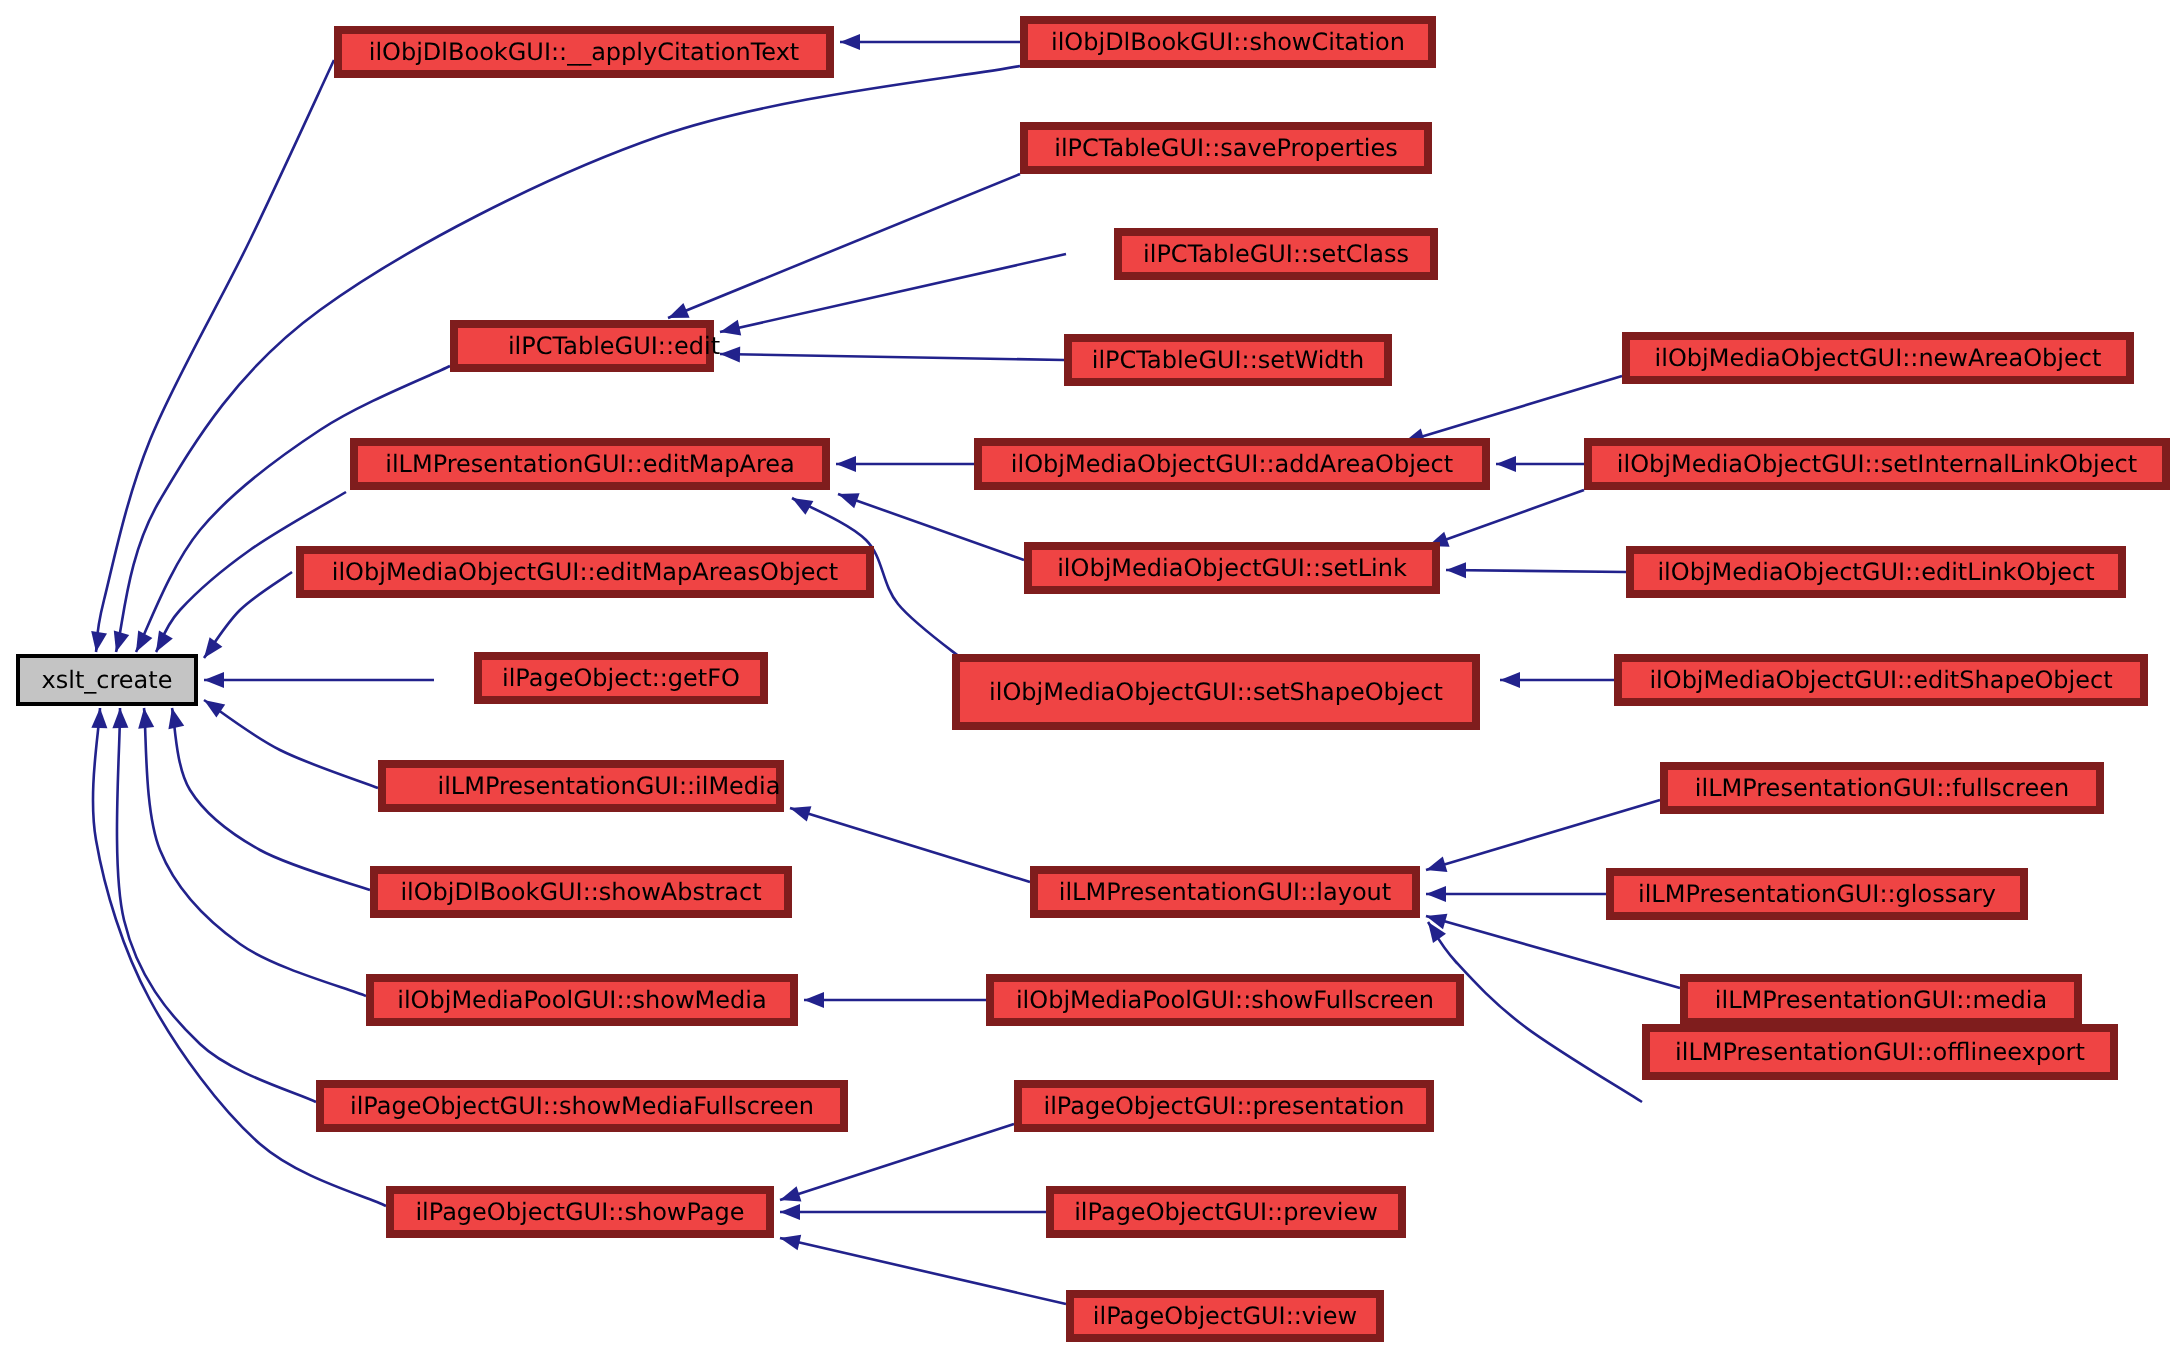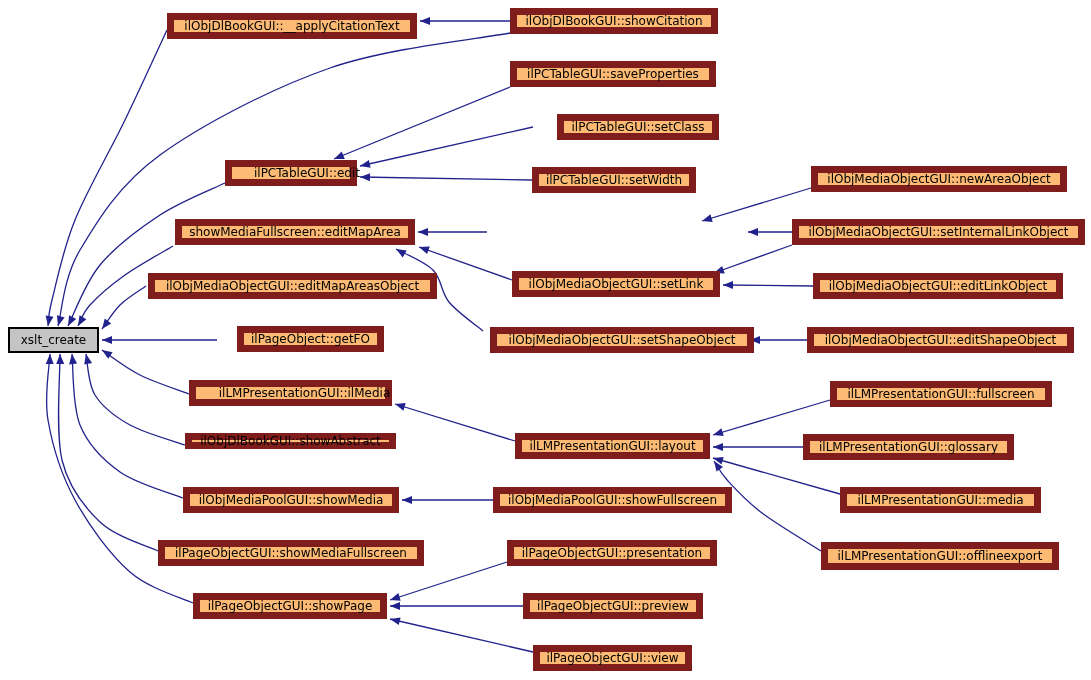--- a/index.html
+++ b/index.html
@@ -8,22 +8,22 @@
     width:1091px;height:680px;
     background:#ffffff;
     font-family:"DejaVu Sans","Liberation Sans",sans-serif;
     overflow:hidden;
   }
   #edges{position:absolute;left:0;top:0;width:1091px;height:680px;}
   #nodes{position:absolute;left:0;top:0;width:1091px;height:680px;}
   .node{
     position:absolute;
     box-sizing:border-box;
-    background:#fdba74;
-    border:7px solid #7f1d1d;
+    background:#ef4444;
+    border:4px solid #7f1d1d;
     color:#000000;
     font-size:12px;
     display:flex;
     align-items:center;
     justify-content:center;
     white-space:nowrap;
     cursor:pointer;
   }
   .node.root{
     background:#c4c4c4;
@@ -98,41 +98,42 @@
       <polygon points="390,606 400.0,602.0 400.0,610.0" fill="#22228c"></polygon>
       <path d="M533,652 L390,619" fill="none" stroke="#22228c" stroke-width="1.3"></path>
       <polygon points="390,619 400.6,617.4 398.8,625.1" fill="#22228c"></polygon>
       <path d="M193,603 C182.5,597.8 149.7,589.2 130,572 C110.3,554.8 88.7,525.3 75,500 C61.3,474.7 52.2,444.3 48,420 C43.8,395.7 49.7,365.0 50,354" fill="none" stroke="#22228c" stroke-width="1.3"></path>
       <polygon points="50,354 53.7,364.1 45.7,363.9" fill="#22228c"></polygon>
     </svg>
   <div id="nodes">
       <div class="node root" style="left: 8px; top: 327px; width: 91px; height: 26px;">xslt_create</div>
       <div class="node" style="left: 167px; top: 13px; width: 250px; height: 26px;">ilObjDlBookGUI::__applyCitationText</div>
       <div class="node" style="left: 225px; top: 160px; width: 132px; height: 26px; padding-left: 32px;">ilPCTableGUI::edit</div>
-      <div class="node" style="left: 175px; top: 219px; width: 240px; height: 26px;">showMediaFullscreen::editMapArea</div>
+      <div class="node" style="left: 175px; top: 219px; width: 240px; height: 26px;">ilLMPresentationGUI::editMapArea</div>
       <div class="node" style="left: 148px; top: 273px; width: 289px; height: 26px;">ilObjMediaObjectGUI::editMapAreasObject</div>
       <div class="node" style="left: 217px; top: 326px; width: 147px; height: 26px; margin-left: 20px;">ilPageObject::getFO</div>
       <div class="node" style="left: 189px; top: 380px; width: 203px; height: 26px; padding-left: 28px;">ilLMPresentationGUI::ilMedia</div>
-      <div class="node" style="left: 185px; top: 433px; width: 211px; height: 16px;">ilObjDlBookGUI::showAbstract</div>
+      <div class="node" style="left: 185px; top: 433px; width: 211px; height: 26px;">ilObjDlBookGUI::showAbstract</div>
       <div class="node" style="left: 183px; top: 487px; width: 216px; height: 26px;">ilObjMediaPoolGUI::showMedia</div>
       <div class="node" style="left: 158px; top: 540px; width: 266px; height: 26px;">ilPageObjectGUI::showMediaFullscreen</div>
       <div class="node" style="left: 193px; top: 593px; width: 194px; height: 26px;">ilPageObjectGUI::showPage</div>
       <div class="node" style="left: 510px; top: 8px; width: 208px; height: 26px;">ilObjDlBookGUI::showCitation</div>
       <div class="node" style="left: 510px; top: 61px; width: 206px; height: 26px;">ilPCTableGUI::saveProperties</div>
       <div class="node" style="left: 533px; top: 114px; width: 162px; height: 26px; margin-left: 24px;">ilPCTableGUI::setClass</div>
       <div class="node" style="left: 532px; top: 167px; width: 164px; height: 26px;">ilPCTableGUI::setWidth</div>
+      <div class="node" style="left: 487px; top: 219px; width: 258px; height: 26px;">ilObjMediaObjectGUI::addAreaObject</div>
       <div class="node" style="left: 512px; top: 271px; width: 208px; height: 26px;">ilObjMediaObjectGUI::setLink</div>
-      <div class="node" style="left: 490px; top: 327px; width: 264px; height: 26px;">ilObjMediaObjectGUI::setShapeObject</div>
+      <div class="node" style="left: 476px; top: 327px; width: 264px; height: 38px;">ilObjMediaObjectGUI::setShapeObject</div>
       <div class="node" style="left: 515px; top: 433px; width: 195px; height: 26px;">ilLMPresentationGUI::layout</div>
       <div class="node" style="left: 493px; top: 487px; width: 239px; height: 26px;">ilObjMediaPoolGUI::showFullscreen</div>
       <div class="node" style="left: 507px; top: 540px; width: 210px; height: 26px;">ilPageObjectGUI::presentation</div>
       <div class="node" style="left: 523px; top: 593px; width: 180px; height: 26px;">ilPageObjectGUI::preview</div>
       <div class="node" style="left: 533px; top: 645px; width: 159px; height: 26px;">ilPageObjectGUI::view</div>
       <div class="node" style="left: 811px; top: 166px; width: 256px; height: 26px;">ilObjMediaObjectGUI::newAreaObject</div>
       <div class="node" style="left: 792px; top: 219px; width: 293px; height: 26px;">ilObjMediaObjectGUI::setInternalLinkObject</div>
       <div class="node" style="left: 813px; top: 273px; width: 250px; height: 26px;">ilObjMediaObjectGUI::editLinkObject</div>
       <div class="node" style="left: 807px; top: 327px; width: 267px; height: 26px;">ilObjMediaObjectGUI::editShapeObject</div>
       <div class="node" style="left: 830px; top: 381px; width: 222px; height: 26px;">ilLMPresentationGUI::fullscreen</div>
       <div class="node" style="left: 803px; top: 434px; width: 211px; height: 26px;">ilLMPresentationGUI::glossary</div>
       <div class="node" style="left: 840px; top: 487px; width: 201px; height: 26px;">ilLMPresentationGUI::media</div>
-      <div class="node" style="left: 821px; top: 542px; width: 238px; height: 28px;">ilLMPresentationGUI::offlineexport</div>
+      <div class="node" style="left: 821px; top: 512px; width: 238px; height: 28px;">ilLMPresentationGUI::offlineexport</div>
     </div>
 </div>
 
 </body></html>

